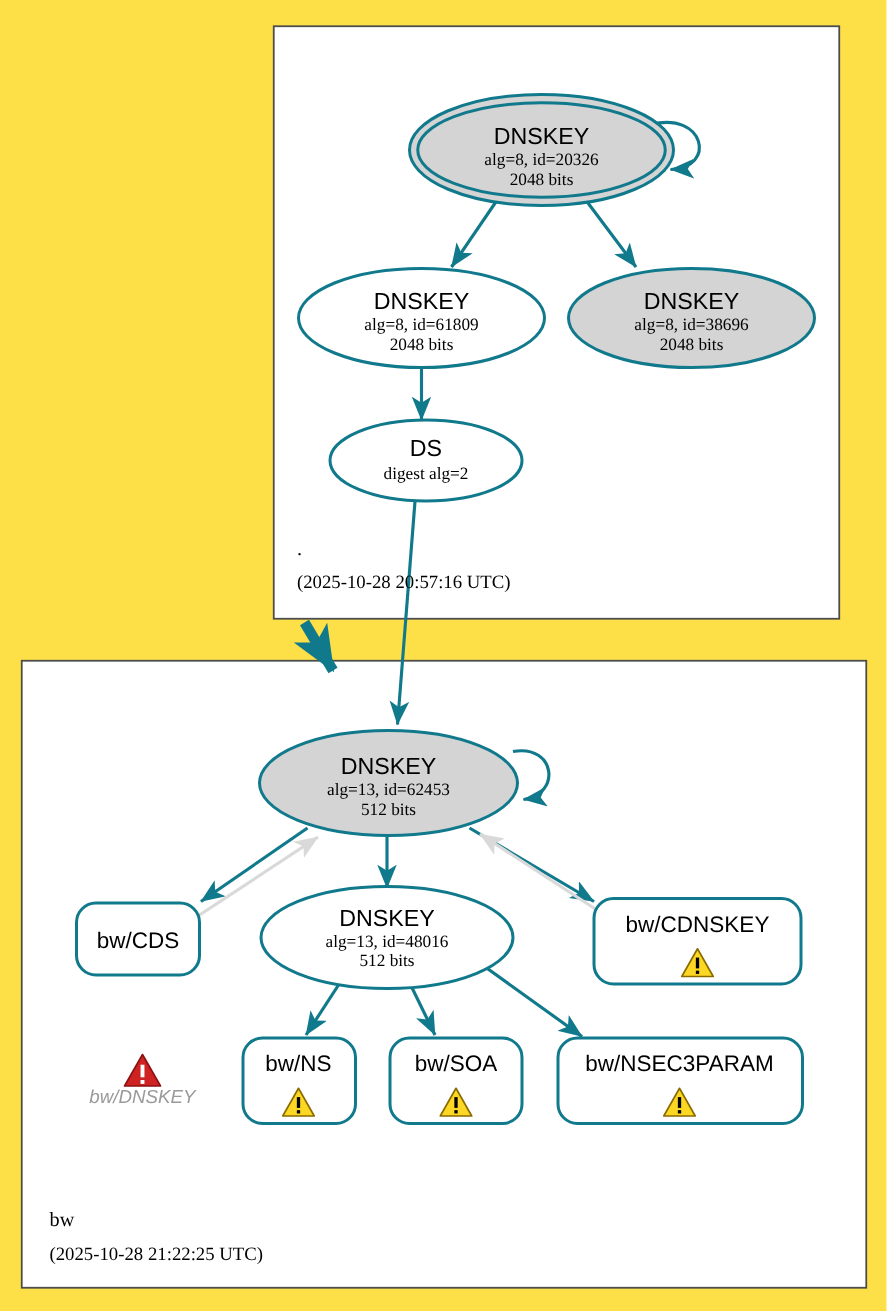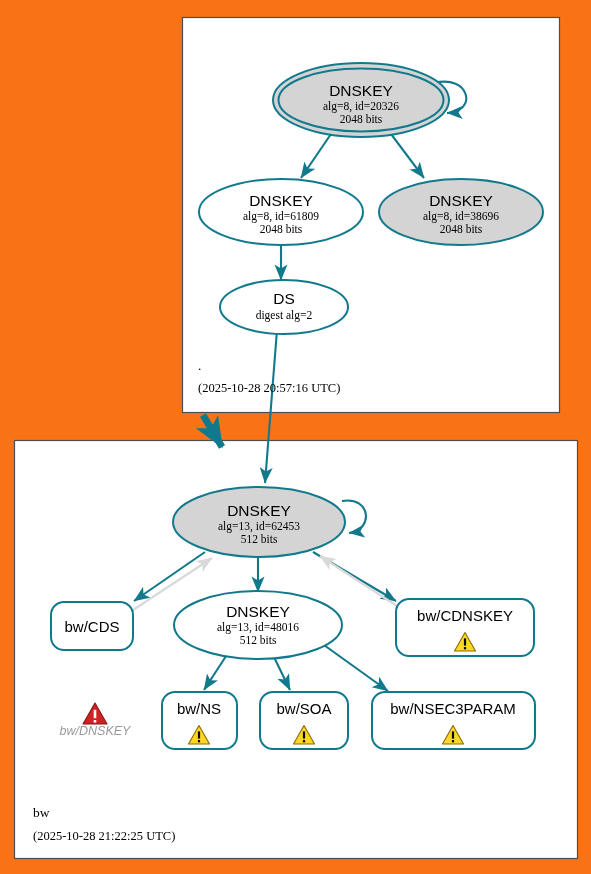--- a/index.html
+++ b/index.html
@@ -7,21 +7,21 @@
     padding: 0;
     background: #ffffff;
   }
   body {
     font-family: "Liberation Sans", sans-serif;
   }
   #stage {
     position: relative;
     width: 591px;
     height: 874px;
-    background: #f97316;
+    background: #fde047;
     overflow: hidden;
   }
   svg#graph {
     position: absolute;
     left: 0;
     top: 0;
     width: 591px;
     height: 874px;
   }
   .zone-box {

